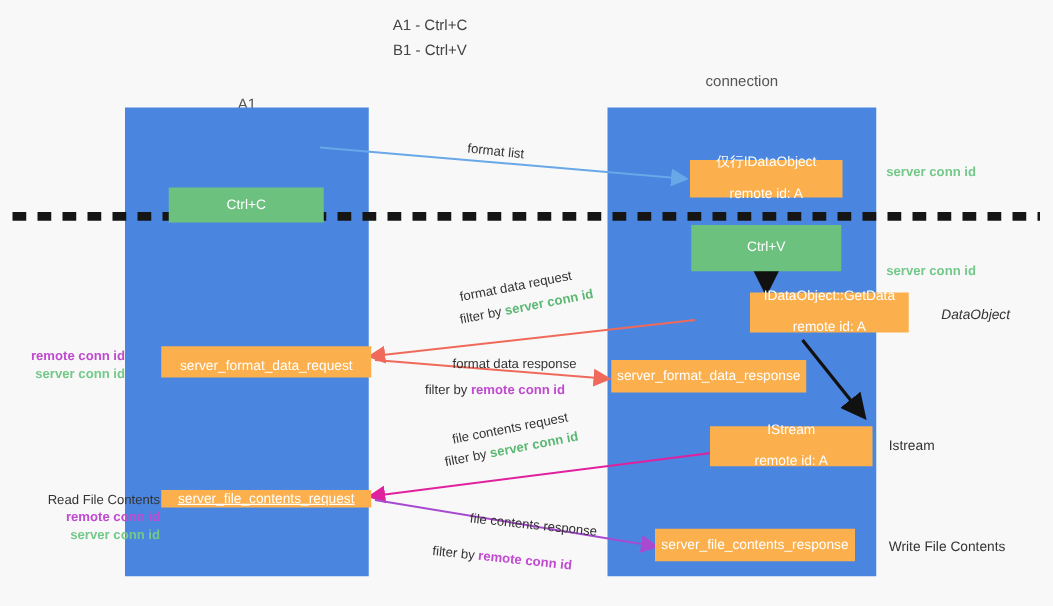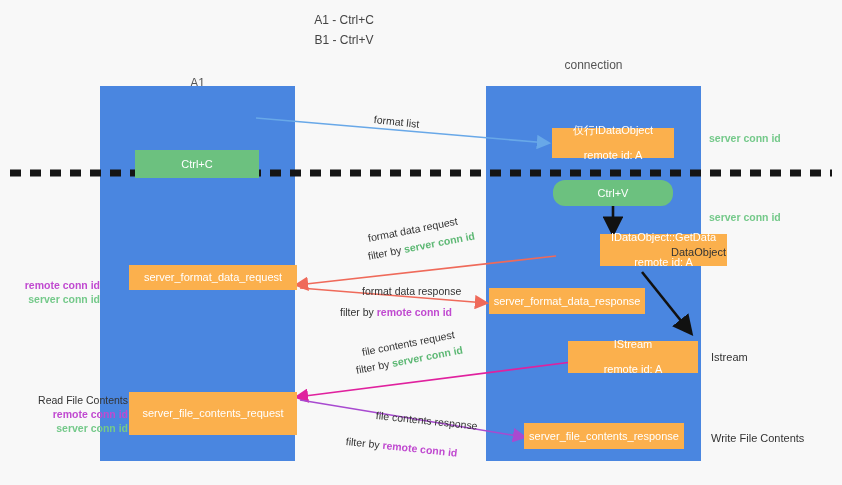--- a/index.html
+++ b/index.html
@@ -162,34 +162,34 @@
 
     <line x1="300" y1="400" x2="524" y2="437" stroke="#a84ad0" stroke-width="1.6" marker-end="url(#ar-pur)"></line>
 
     <line x1="10" y1="173" x2="832" y2="173" stroke="#151515" stroke-width="7" stroke-dasharray="11 9"></line>
   </svg>
 
   <div class="node green" style="left:135px; top:104px; width:124px; height:28px;margin-top:46px;">
     <span>Ctrl+C</span>
   </div>
 
-  <div class="node orange" style="left:129px; top:265px; width:168px; height:25px;">
+  <div class="node orange" style="left:129px; top:277px; width:168px; height:25px;justify-content:flex-end;">
     <span>server_format_data_request</span>
   </div>
 
-  <div class="node orange" style="left:129px; top:392px; width:168px; height:43px;">
+  <div class="node orange" style="left:129px; top:392px; width:168px; height:14px;text-decoration:underline;">
     <span>server_file_contents_request</span>
   </div>
 
   <div class="node orange" style="left:552px; top:128px; width:122px; height:30px;">
     <span>仅行IDataObject</span>
     <span class="l2">remote id: A</span>
   </div>
 
-  <div class="node green" style="left:553px; top:180px; width:120px; height:26px;border-radius:12px;">
+  <div class="node green" style="left:553px; top:180px; width:120px; height:37px;">
     <span>Ctrl+V</span>
   </div>
 
   <div class="node orange" style="left:552px; top:234px; width:127px; height:32px;margin-left:48px;">
     <span>IDataObject::GetData</span>
     <span class="l2">remote id: A</span>
   </div>
 
   <div class="node orange" style="left:489px; top:288px; width:156px; height:26px;">
     <span>server_format_data_response</span>
@@ -246,21 +246,21 @@
     <span class="p">remote conn id</span>
     <span class="g">server conn id</span>
   </div>
 
   <div class="right-green" style="left:709px; top:132px;">
     <span>server conn id</span>
   </div>
   <div class="right-green" style="left:709px; top:211px;">
     <span>server conn id</span>
   </div>
-  <div class="right-label" style="left:671px; top:246px;">
+  <div class="right-label" style="left:753px; top:246px;font-style:italic;">
     <span>DataObject</span>
   </div>
   <div class="right-label" style="left:711px; top:351px;">
     <span>Istream</span>
   </div>
   <div class="right-label" style="left:711px; top:432px;">
     <span>Write File Contents</span>
   </div>
 
 </div>

